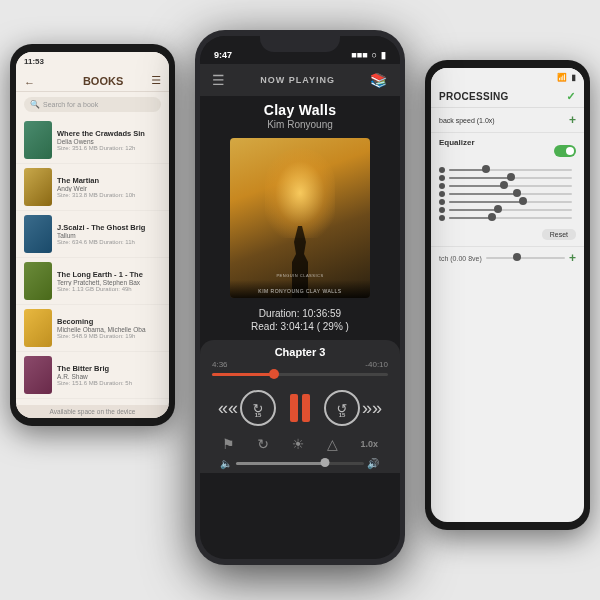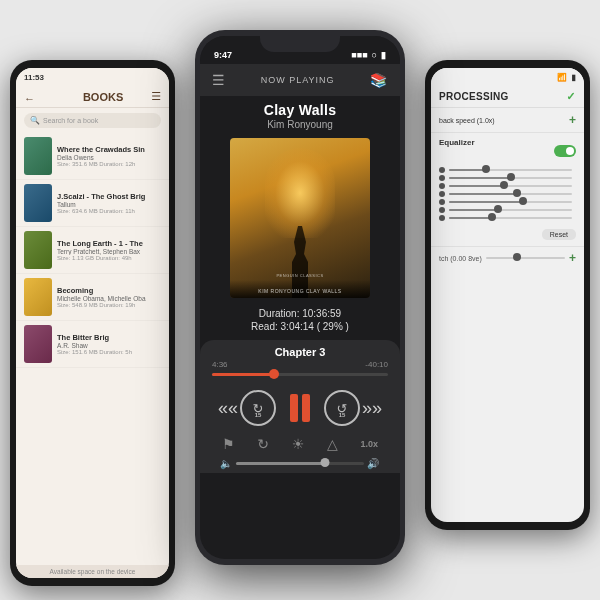--- a/index.html
+++ b/index.html
@@ -20,23 +20,23 @@
       height: 600px;
       display: flex;
       align-items: center;
       justify-content: center;
     }
 
     
     .phone-left {
       position: absolute;
       left: 10px;
-      top: 60px;
+      top: 44px;
       width: 165px;
-      height: 526px;
+      height: 382px;
       background: #1a1a1a;
       border-radius: 22px;
       box-shadow: 0 8px 30px rgba(0,0,0,0.5);
       overflow: hidden;
       z-index: 1;
     }
     .phone-left .screen {
       position: absolute;
       top: 8px; left: 6px; right: 6px; bottom: 8px;
       background: #f5f0ea;
@@ -323,21 +323,21 @@
     }
     .center-nav {
       height: 32px;
       background: #2c2c2e;
       display: flex;
       align-items: center;
       justify-content: space-between;
       padding: 0 12px;
     }
     .nav-menu { font-size: 14px; color: #aaa; }
-    .nav-title { font-size: 9px; color: #bbb; letter-spacing: 1px; font-weight: 400; }
+    .nav-title { font-size: 9px; color: #bbb; letter-spacing: 1px; font-weight: 700; }
     .nav-book { font-size: 14px; color: #aaa; }
     .book-header {
       background: #1c1c1e;
       text-align: center;
       padding: 6px 10px 4px;
     }
     .book-main-title {
       font-size: 14px;
       font-weight: 700;
       color: #fff;
@@ -571,20 +571,28 @@
         <span>🔍</span>
         <span style="font-size:7px;color:#999;">Search for a book</span>
       </div>
       <div class="book-list">
         <div class="book-item">
           <div class="book-cover book-cover-1"></div>
           <div class="book-info">
             <div class="book-title">Where the Crawdads Sin</div>
             <div class="book-author">Delia Owens</div>
             <div class="book-meta">Size: 351.6 MB  Duration: 12h</div>
+          </div>
+        </div>
+        <div class="book-item">
+          <div class="book-cover book-cover-2"></div>
+          <div class="book-info">
+            <div class="book-title">The Martian</div>
+            <div class="book-author">Andy Weir</div>
+            <div class="book-meta">Size: 313.8 MB  Duration: 10h</div>
           </div>
         </div>
         <div class="book-item">
           <div class="book-cover book-cover-3"></div>
           <div class="book-info">
             <div class="book-title">J.Scalzi - The Ghost Brig</div>
             <div class="book-author">Tallum</div>
             <div class="book-meta">Size: 634.6 MB  Duration: 11h</div>
           </div>
         </div>

